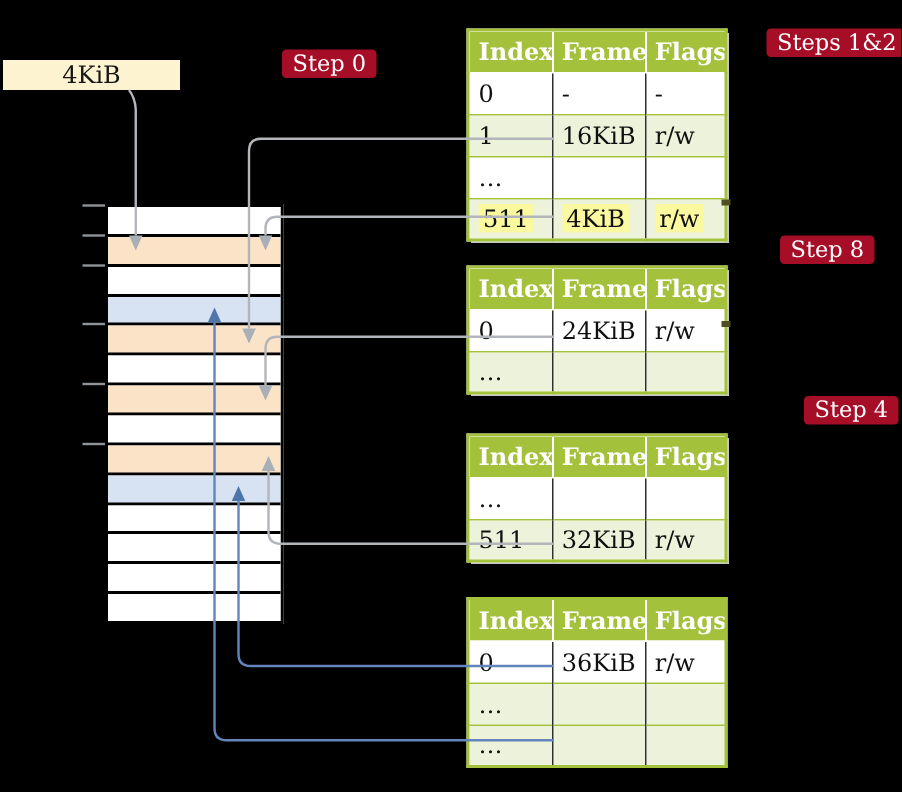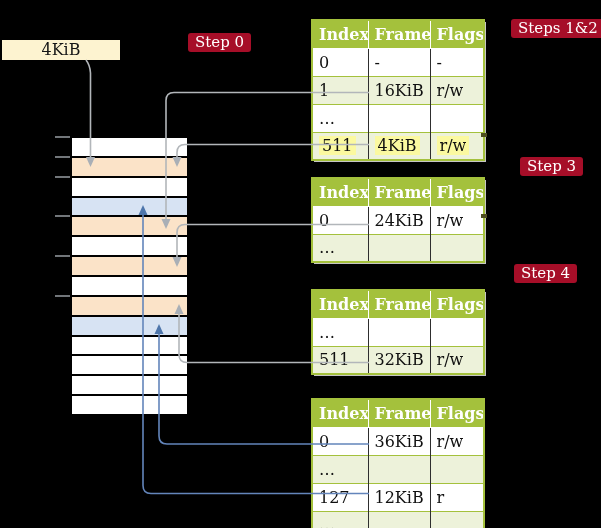--- a/index.html
+++ b/index.html
@@ -16,21 +16,21 @@
   }
   
   .badge{
     position:absolute;background:var(--red,#a60e28);color:#fff;
     font-size:15px;line-height:17px;padding:1px 7px;border-radius:3px;
     white-space:nowrap;
   }
   #badge-step-0{left:188px;top:33px;}
   #badge-steps-1-2{left:511px;top:19px;}
   #badge-step-3{left:520px;top:157px;}
-  #badge-step-4{left:514px;top:264px;text-align:right;}
+  #badge-step-4{left:536px;top:264px;text-align:right;}
   
   #memory{
     position:absolute;left:70px;top:136px;width:119px;height:280px;
     border:2px solid #000;box-sizing:border-box;background:#fff;
     display:flex;flex-direction:column;
   }
   .mem-row{flex:1;border-bottom:2px solid #000;}
   .mem-row:last-child{border-bottom:none;}
   
   .ptable{
@@ -66,21 +66,21 @@
 </style>
 </head>
 <body>
 
 <div id="canvas">
 
   <div id="frame-size-label">4KiB</div>
 
   <div class="badge" id="badge-step-0">Step 0</div>
   <div class="badge" id="badge-steps-1-2">Steps 1&amp;2</div>
-  <div class="badge" id="badge-step-3">Step 3</div>
+  <div class="badge" id="badge-step-3">Step 8</div>
   <div class="badge" id="badge-step-4">Step 4</div>
 
   <div id="memory">
       <div class="mem-row" style="background: rgb(255, 255, 255);"></div>
       <div class="mem-row" style="background: rgb(251, 227, 200);"></div>
       <div class="mem-row" style="background: rgb(255, 255, 255);"></div>
       <div class="mem-row" style="background: rgb(215, 227, 243);"></div>
       <div class="mem-row" style="background: rgb(251, 227, 200);"></div>
       <div class="mem-row" style="background: rgb(255, 255, 255);"></div>
       <div class="mem-row" style="background: rgb(251, 227, 200);"></div>
@@ -197,25 +197,20 @@
       <tbody>
         <tr>
           <td>0</td>
           <td>36KiB</td>
           <td>r/w</td>
         </tr>
         <tr class="tint">
           <td>…</td>
           <td></td>
           <td></td>
-        </tr>
-        <tr>
-          <td>127</td>
-          <td>12KiB</td>
-          <td>r</td>
         </tr>
         <tr class="tint">
           <td>…</td>
           <td></td>
           <td></td>
         </tr>
       </tbody>
     </table>
 
   <svg id="overlay" width="601" height="528">

